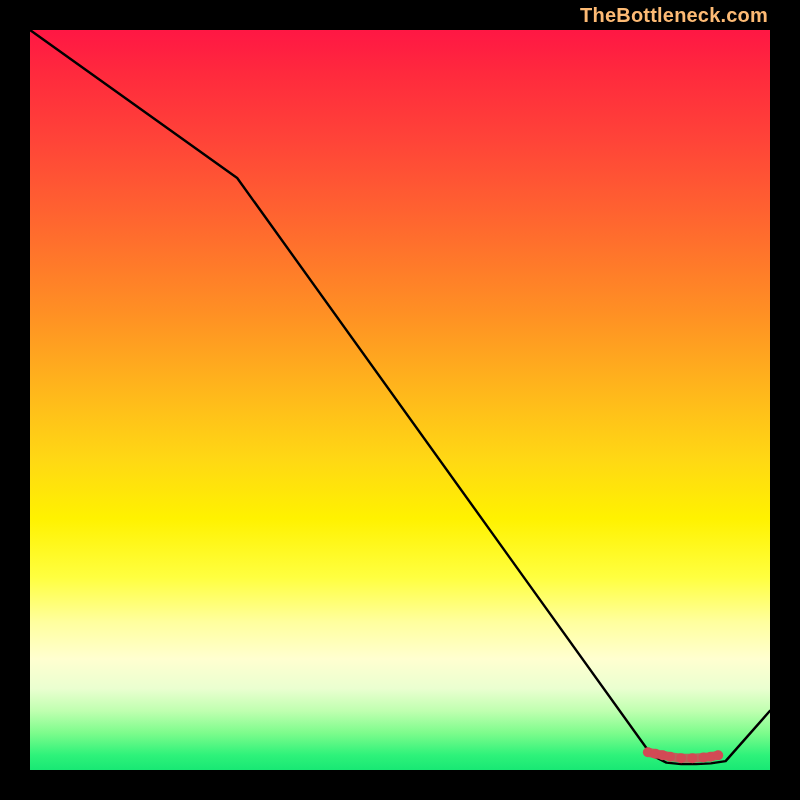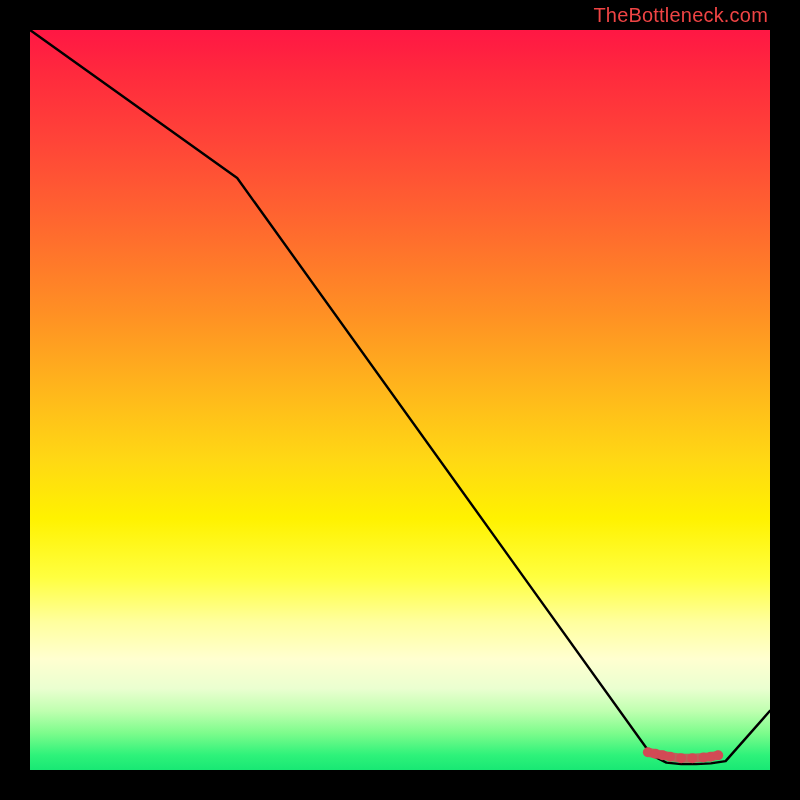--- a/index.html
+++ b/index.html
@@ -40,23 +40,23 @@
       #c0ffb0 92%,
       #7dfc8c 95%,
       #2ef27a 98%,
       #18e874 100%
     );
   }
   .watermark {
     position: absolute;
     top: 4px;
     right: 32px;
-    color: #ef4444;
+    color: #fdba74;
     font-size: 20px;
-    font-weight: 400;
+    font-weight: 700;
     letter-spacing: 0.2px;
   }
   svg.overlay {
     position: absolute;
     left: 30px;
     top: 30px;
     width: 740px;
     height: 740px;
     overflow: visible;
   }

